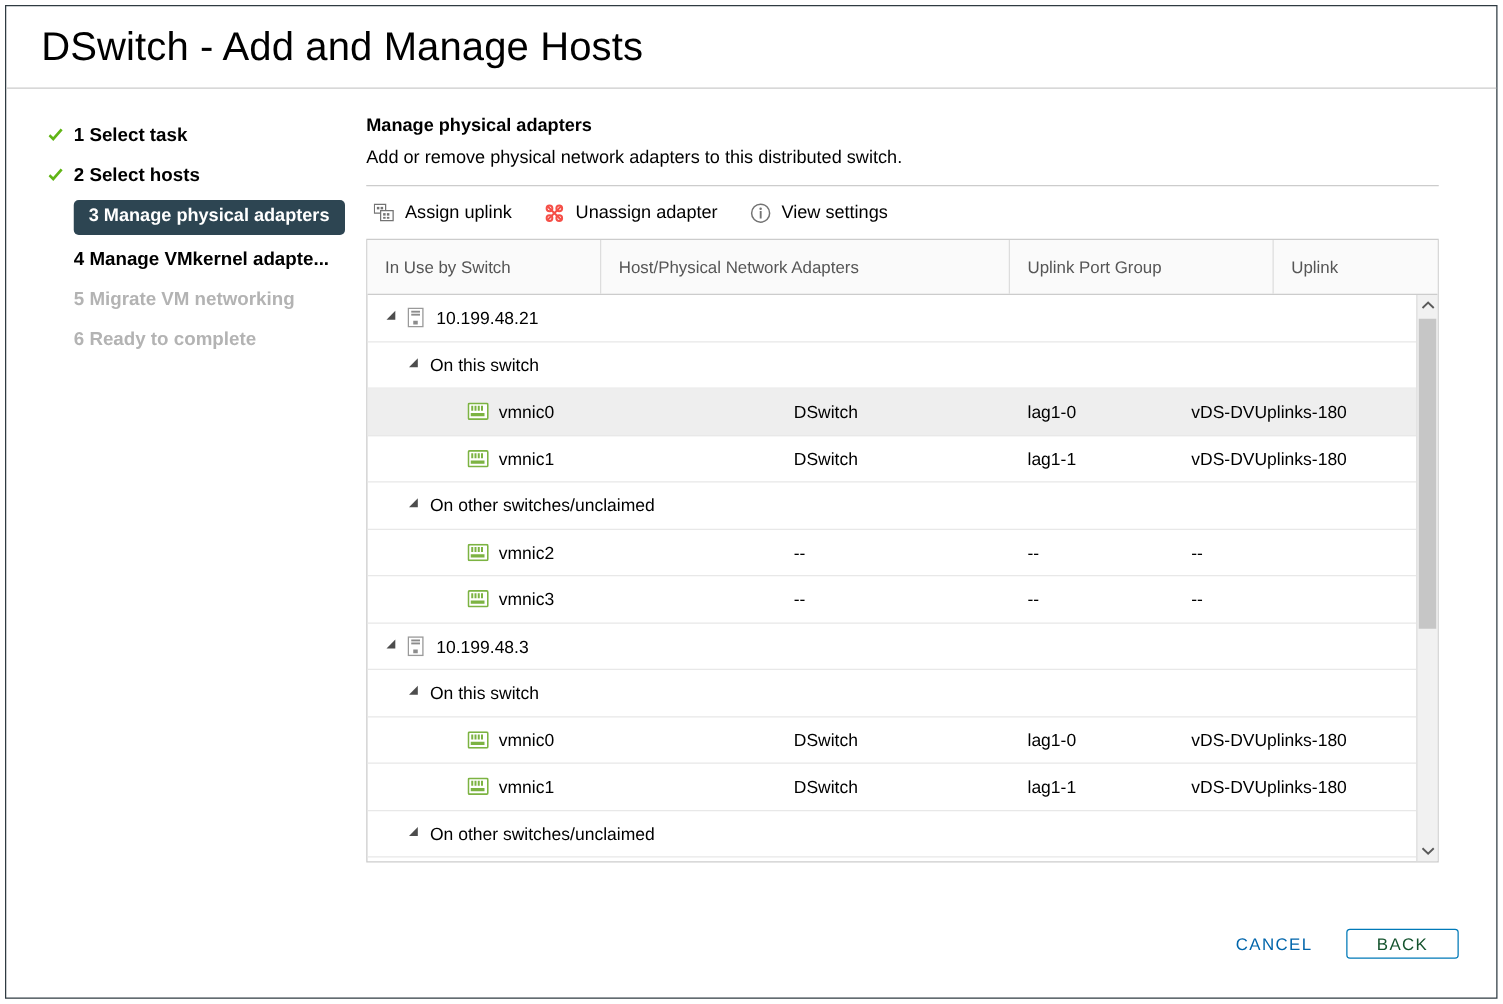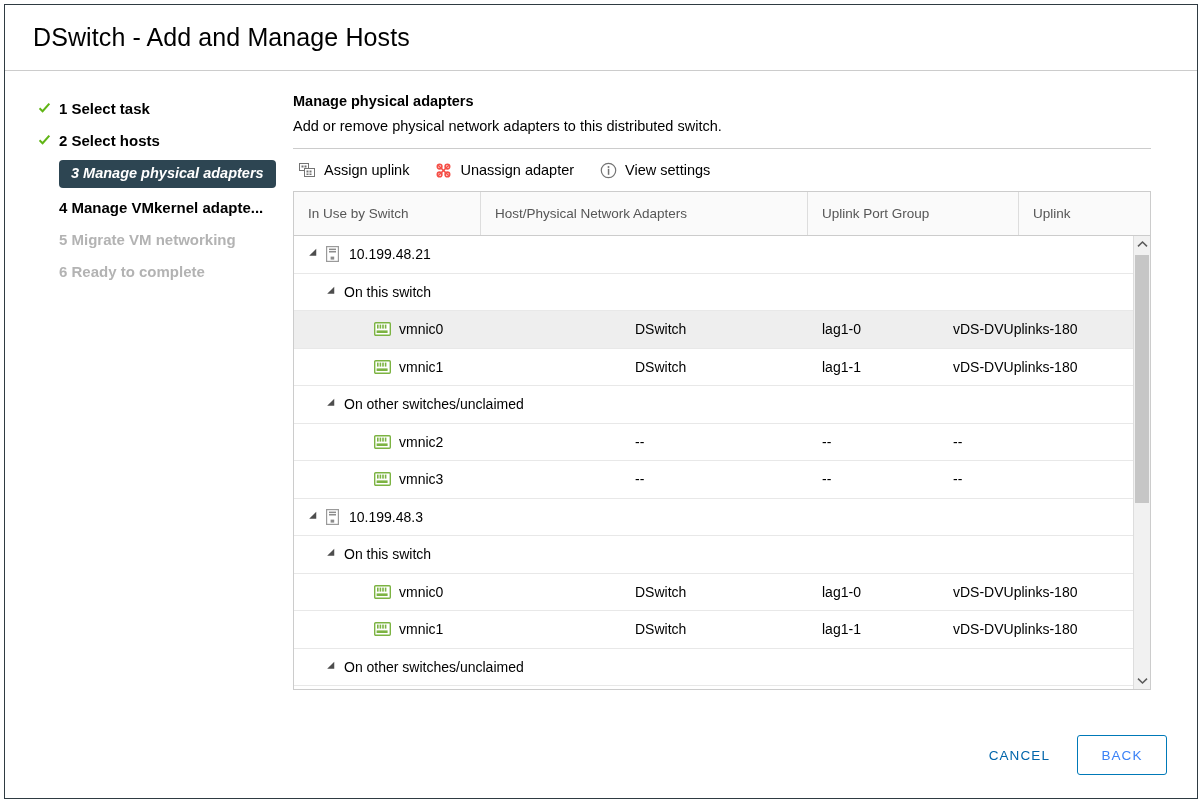--- a/index.html
+++ b/index.html
@@ -21,21 +21,21 @@
   
   .dlg-header {
     height: 66px;
     flex: 0 0 66px;
     display: flex;
     align-items: center;
     padding: 0 28px;
     border-bottom: 1px solid #cccccc;
   }
   .dlg-title {
-    font-size: 25px;
+    font-size: 32px;
     font-weight: 300;
     color: #000000;
     letter-spacing: 0.1px;
   }
   
   .dlg-body {
     flex: 1 1 auto;
     display: flex;
     padding: 22px 0 0 0;
     position: relative;
@@ -251,22 +251,22 @@
   .btn-flat {
     background: transparent;
     border: 1px solid transparent;
     color: #0065ab;
     height: 38px;
     padding: 0 14px;
   }
   .btn-outline {
     background: #ffffff;
     border: 1px solid #0079b8;
-    color: #3b82f6;
-    height: 40px;
+    color: #14532d;
+    height: 24px;
     min-width: 90px;
     padding: 0 18px;
   }
   .btn-solid {
     background: #0079b8;
     border: 1px solid #0079b8;
     color: #ffffff;
     height: 40px;
     min-width: 98px;
     padding: 0 18px;
@@ -296,21 +296,21 @@
 
       <div class="step done">
         <span class="step-check">
           <svg width="15" height="15" viewBox="0 0 16 16">
               <path d="M2 8.5 L6 12.5 L14 3.5 L12.3 2 L5.9 9.2 L3.4 6.8 Z" fill="#60b515"></path>
             </svg>
         </span>
         <span class="step-label">2 Select hosts</span>
       </div>
 
-      <div class="step indent" style="height:34px;font-style:italic;">
+      <div class="step indent" style="height:34px;">
         <span class="step-active-pill">3 Manage physical adapters</span>
       </div>
 
       <div class="step indent">
         <span class="step-label">4 Manage VMkernel adapte...</span>
       </div>
 
       <div class="step indent upcoming">
         <span class="step-label">5 Migrate VM networking</span>
       </div>

